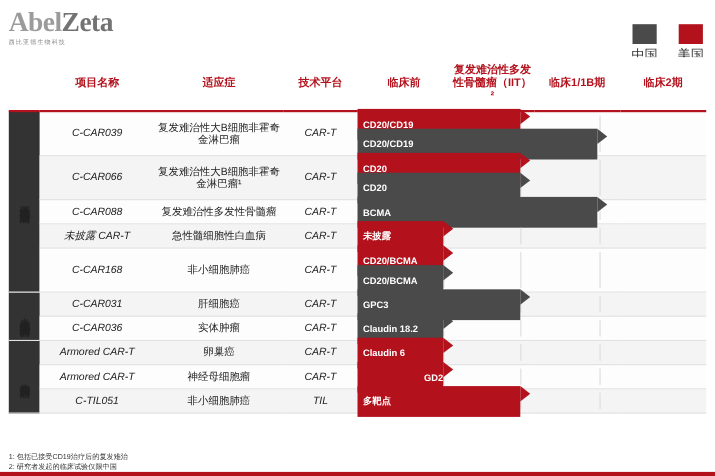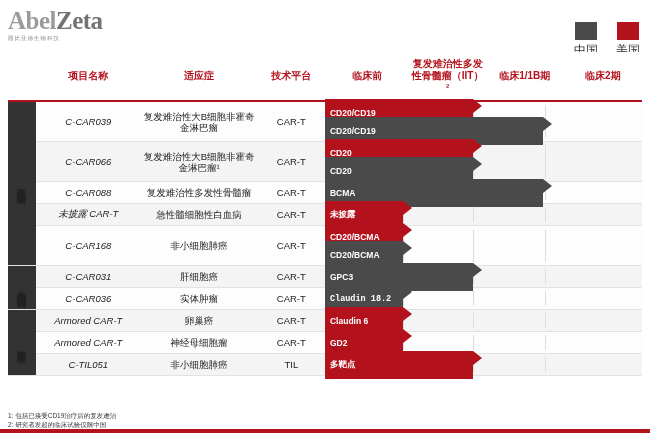--- a/index.html
+++ b/index.html
@@ -95,21 +95,21 @@
     font-size: 11px;
     font-weight: bold;
     width: 26px;
     padding: 2px;
     line-height: 13px;
     border-bottom: 1px solid #ffffff;
   }
   td.cat span { writing-mode: vertical-rl; text-orientation: upright; letter-spacing: 1px; }
   td.name { width: 96px; font-style: italic; }
   td.indi { width: 108px; font-size: 9px; line-height: 11px; padding: 3px 2px; }
-  td.plat { width: 62px; }
+  td.plat { width: 62px; font-style: italic; }
   td.bars { padding: 0; }
   .rowline { background: #fdfdfd; }
   .rowline.alt { background: #f4f4f4; }
 
   
   .barsarea {
     position: relative;
     height: 100%;
   }
   .bar {
@@ -327,21 +327,21 @@
           <tr class="rowline">
             <td class="name">C-CAR036</td>
             <td class="indi">实体肿瘤</td>
             <td class="plat">CAR-T</td>
             <td class="bars" colspan="4">
               <div class="barsarea">
                 <div class="colsep" style="left: 78px;"></div>
                 <div class="colsep" style="left: 148px;"></div>
                 <div class="colsep" style="left: 220px;"></div>
                 <div class="bar">
-                  <div class="bar-body bar-gray" style="width: 78px; font-family: Liberation Mono, monospace;">
+                  <div class="bar-body bar-gray" style="width: 78px;">
                     <span>Claudin 18.2</span>
                   </div>
                 </div>
               </div>
             </td>
           </tr>
           <tr class="rowline alt">
             <td class="cat" rowspan="5"><span>实体肿瘤</span></td>
             <td class="name">Armored CAR-T</td>
             <td class="indi">卵巢癌</td>
@@ -362,21 +362,21 @@
           <tr class="rowline">
             <td class="name">Armored CAR-T</td>
             <td class="indi">神经母细胞瘤</td>
             <td class="plat">CAR-T</td>
             <td class="bars" colspan="4">
               <div class="barsarea">
                 <div class="colsep" style="left: 78px;"></div>
                 <div class="colsep" style="left: 148px;"></div>
                 <div class="colsep" style="left: 220px;"></div>
                 <div class="bar">
-                  <div class="bar-body bar-red" style="width: 78px;">
+                  <div class="bar-body bar-red" style="width: 78px; justify-content: flex-end;">
                     <span>GD2</span>
                   </div>
                 </div>
               </div>
             </td>
           </tr>
           <tr class="rowline alt">
             <td class="name">C-TIL051</td>
             <td class="indi">非小细胞肺癌</td>
             <td class="plat">TIL</td>

